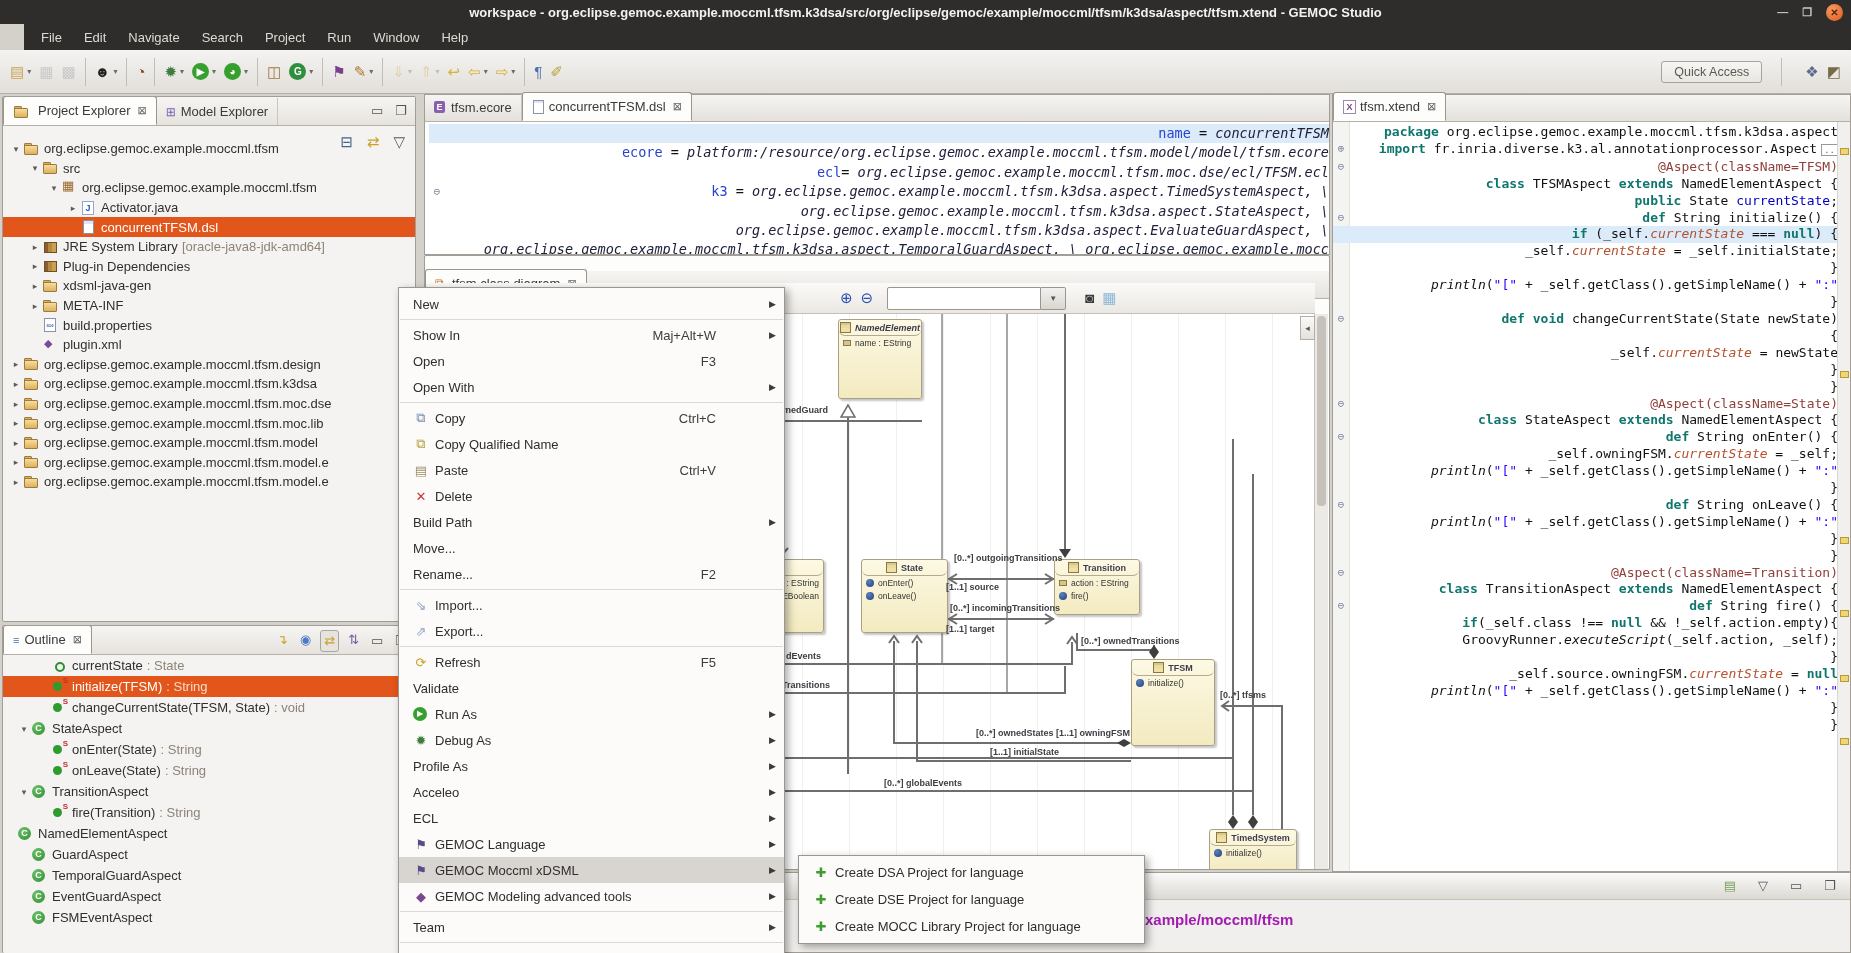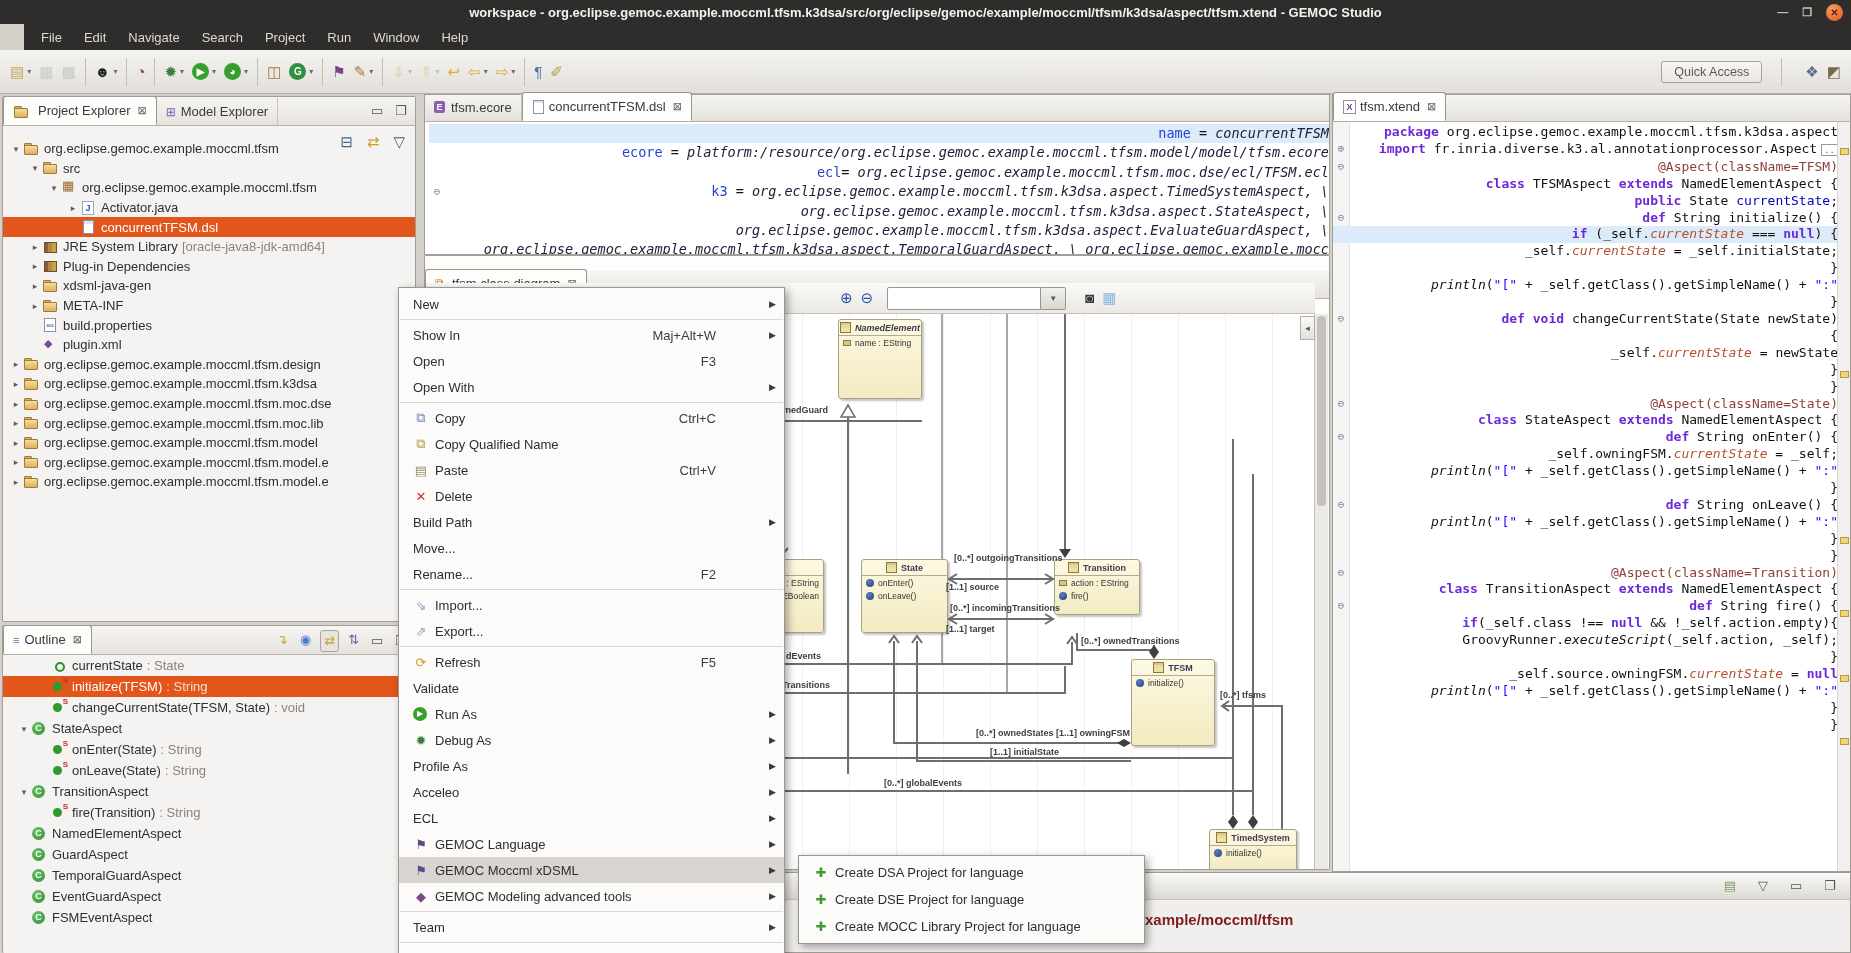--- a/index.html
+++ b/index.html
@@ -68,21 +68,21 @@
   .fico{width:12px;height:13px;position:relative;display:inline-block;flex:none;}
   .fico.page::after{content:"";position:absolute;left:1px;top:0;width:9px;height:12px;background:#fff;border:1px solid #8a93a8;box-shadow:inset 0 2px 0 #dfe6f2;}
   .fico.ecore::after{content:"E";position:absolute;left:0;top:0;width:11px;height:12px;background:#8a5fae;color:#fff;font:bold 9px/12px "Liberation Sans",sans-serif;text-align:center;border-radius:2px;}
   .fico.xtend::after{content:"X";position:absolute;left:0;top:0;width:11px;height:12px;background:#fff;border:1px solid #9a8ab0;color:#7a3f8f;font:bold 9px/12px "Liberation Sans",sans-serif;text-align:center;}
   .fico.diagram::after{content:"⧉";position:absolute;left:0;top:-1px;font-size:12px;color:#c07830;}
   .code{position:absolute;overflow:hidden;font-family:"DejaVu Sans Mono",monospace;}
   .code .cl{display:flex;white-space:pre;}
   .code .cl.hl{background:#dcebfa;}
   .code .fold{width:16px;flex:none;font-size:11px;color:#7e8aa0;text-align:center;}
   .code .ct{flex:1;overflow:hidden;text-align:right;}
-  .sg-k{color:#6d28d9;font-weight:bold;margin-top:32px;}
+  .sg-k{color:#0f766e;font-weight:bold;margin-top:32px;}
   .sg-a{color:#90403a;}
   .sg-p{color:#111;}
   .sg-d{color:#0000c0;}
   .sg-f{color:#b5502d;font-style:italic;}
   .sg-x{color:#111;font-style:italic;}
   .sg-s{color:#2a00ff;}
   .sg-dk{color:#2743d0;}
   .sg-dv{color:#20203a;font-style:italic;}
   .sg-mb{border:1px solid #999;color:#666;font-size:9px;padding:0 2px;margin-left:4px;}
   .ruler-l{position:absolute;left:0;top:0;bottom:0;width:16px;background:#f4f4f2;border-right:1px solid #e2e2de;}
@@ -93,21 +93,21 @@
   .dg-toolbar{position:absolute;left:1px;right:14px;top:27px;height:31px;background:linear-gradient(#fafaf8,#ebe8e3);
     border-bottom:1px solid #c5c1ba;display:flex;align-items:center;padding-left:410px;box-sizing:border-box;}
   .dg-combo{width:152px;height:21px;background:#fff;border:1px solid #9a968f;border-radius:2px 0 0 2px;margin-left:10px;}
   .dg-combo-btn{width:24px;height:21px;border:1px solid #9a968f;border-left:none;border-radius:0 2px 2px 0;
     background:linear-gradient(#f2f1ef,#d9d6d0);font-size:8px;color:#555;display:flex;align-items:center;justify-content:center;}
   .canvas{position:absolute;left:1px;top:58px;width:893px;height:556px;background:#fff;overflow:hidden;
     background-image:repeating-linear-gradient(90deg,#f0f0ed 0,#f0f0ed 1px,transparent 1px,transparent 47px);}
   .dbox{position:absolute;background:linear-gradient(#fdf9e3,#f3eac0);border:1px solid #a9a183;border-radius:3px;
     box-shadow:2px 2px 2px rgba(90,90,90,.35);box-sizing:border-box;overflow:hidden;}
   .dtitle{height:15px;border-bottom:1px solid #b3ab8c;display:flex;align-items:center;justify-content:center;gap:4px;
-    font-size:9px;font-weight:bold;color:#3c3c50;}
+    font-size:9px;font-weight:bold;color:#3c3c50;border-radius:6px;}
   .dtitle.it{font-style:italic;}
   .cicon{width:9px;height:9px;background:#efe0a8;border:1px solid #8a7840;box-shadow:inset 0 2px 0 #d9c887,inset 0 5px 0 #e8daa0;flex:none;}
   .drow{height:13px;display:flex;align-items:center;font-size:8.5px;color:#333;padding-left:4px;gap:4px;white-space:nowrap;}
   .drow.right{justify-content:flex-end;padding-right:4px;}
   .ic-op{width:8px;height:8px;border-radius:50%;background:radial-gradient(circle at 35% 30%,#5a7fc0,#24407a);flex:none;}
   .ic-attr{width:8px;height:6px;background:#d8c38a;border:1px solid #8a7a4a;box-sizing:border-box;flex:none;}
   .dlabel{position:absolute;font-size:9px;font-weight:bold;color:#3d3d44;white-space:nowrap;}
   .dg-scroll{position:absolute;right:1px;top:58px;width:13px;height:556px;background:#eceae6;border-left:1px solid #c5c1ba;}
   .dg-thumb{position:absolute;left:2px;top:2px;width:9px;height:190px;background:#c6c2bb;border-radius:4px;}
   .palette-arrow{position:absolute;right:14px;top:60px;width:13px;height:22px;background:linear-gradient(#fafaf8,#e4e1db);
@@ -125,21 +125,21 @@
   .marr{width:12px;flex:none;text-align:right;font-size:9px;color:#3a3a3a;}
   .msep{height:1px;background:#dcd9d4;margin:2px 1px;}
   .sub-menu{position:absolute;left:798px;top:855px;width:345px;background:#fcfbfa;border:1px solid #9a9690;
     box-shadow:3px 3px 8px rgba(0,0,0,.35);padding:3px 0;z-index:51;}
   .sub-menu .mi{height:27px;}
 
   
   .bottom-panel{position:absolute;left:424px;top:872px;width:1427px;height:81px;background:#f0efed;border:1px solid #a29d96;box-sizing:border-box;}
   .bp-head{height:26px;background:linear-gradient(#fafaf9,#dcd9d3);border-bottom:1px solid #c5c1ba;display:flex;align-items:center;justify-content:flex-end;padding-right:10px;gap:12px;}
   .bp-head .g{font-size:13px;}
-  .bp-path{position:absolute;left:720px;top:38px;font-size:15px;font-weight:bold;color:#7f1d1d;}
+  .bp-path{position:absolute;left:720px;top:38px;font-size:15px;font-weight:bold;color:#a21caf;}
 </style>
 </head>
 <body>
 
 <div class="app">
 
   <div class="titlebar">
     <span>workspace - org.eclipse.gemoc.example.moccml.tfsm.k3dsa/src/org/eclipse/gemoc/example/moccml/tfsm/k3dsa/aspect/tfsm.xtend - GEMOC Studio</span>
     <div class="win-controls">
       <span class="win-glyph">—</span>
@@ -447,21 +447,21 @@
           <span class="arr">▾</span>
           <span class="oi class"></span>
           <span>TransitionAspect</span>
         </div>
         <div class="trow" style="height: 21px; padding-left: 34px;">
           <span class="arr"></span>
           <span class="oi method-s"></span>
           <span>fire(Transition)</span>
           <span class="sfx">: String</span>
         </div>
-        <div class="trow" style="height: 21px; padding-left: 14px;">
+        <div class="trow" style="height: 21px; ">
           <span class="arr"></span>
           <span class="oi class"></span>
           <span>NamedElementAspect</span>
         </div>
         <div class="trow" style="height: 21px; padding-left: 14px;">
           <span class="arr"></span>
           <span class="oi class"></span>
           <span>GuardAspect</span>
         </div>
         <div class="trow" style="height: 21px; padding-left: 14px;">

